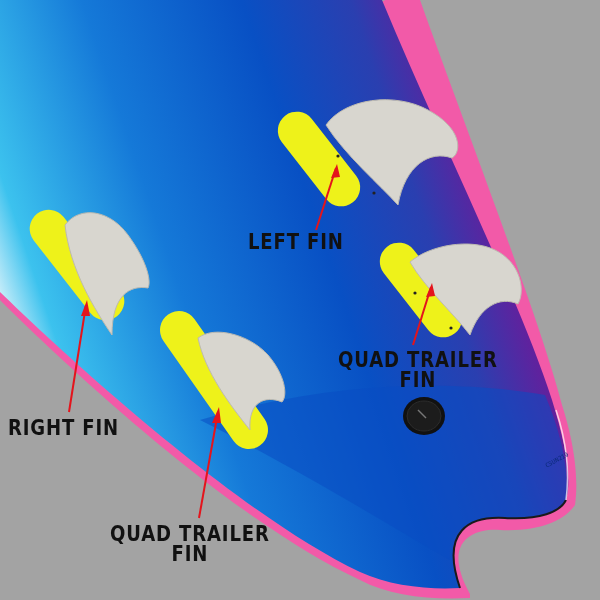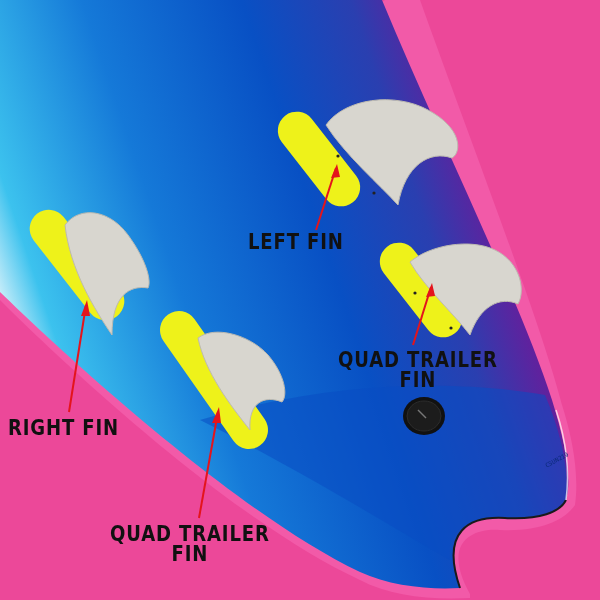--- a/index.html
+++ b/index.html
@@ -1,16 +1,16 @@
 <!DOCTYPE html>
 <html><head>
 <meta charset="utf-8">
 <style>
   html, body { margin: 0; padding: 0; background: #ffffff; }
-  #stage { position: relative; width: 600px; height: 600px; overflow: hidden; background: #ec4899; }
+  #stage { position: relative; width: 600px; height: 600px; overflow: hidden; background: #a3a3a3; }
   #stage svg { position: absolute; left: 0; top: 0; }
   .label {
     position: absolute;
     font-family: "DejaVu Sans", sans-serif;
     font-weight: bold;
     color: #111111;
     font-size: 21px;
     letter-spacing: 1px;
     line-height: 20px;
     text-align: center;

